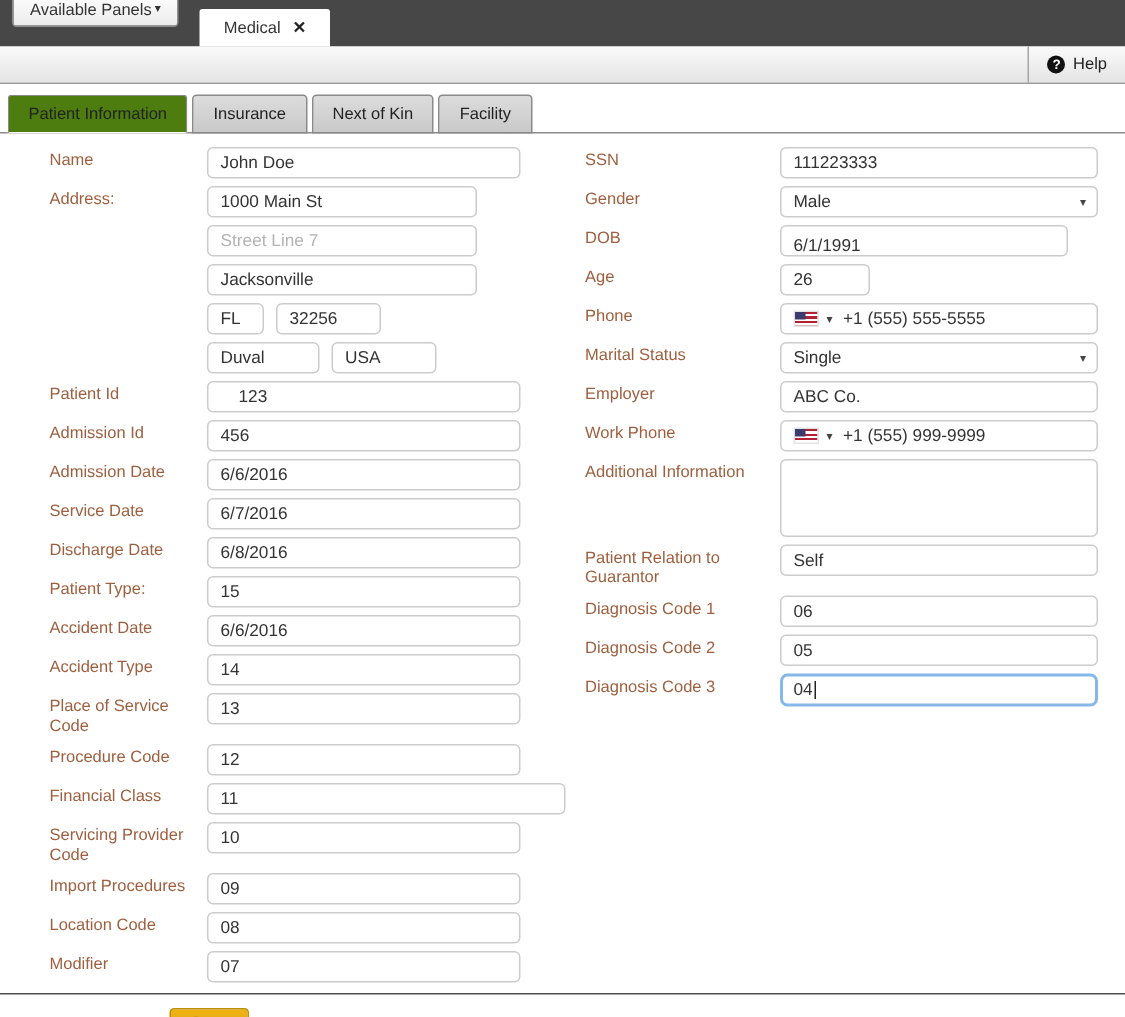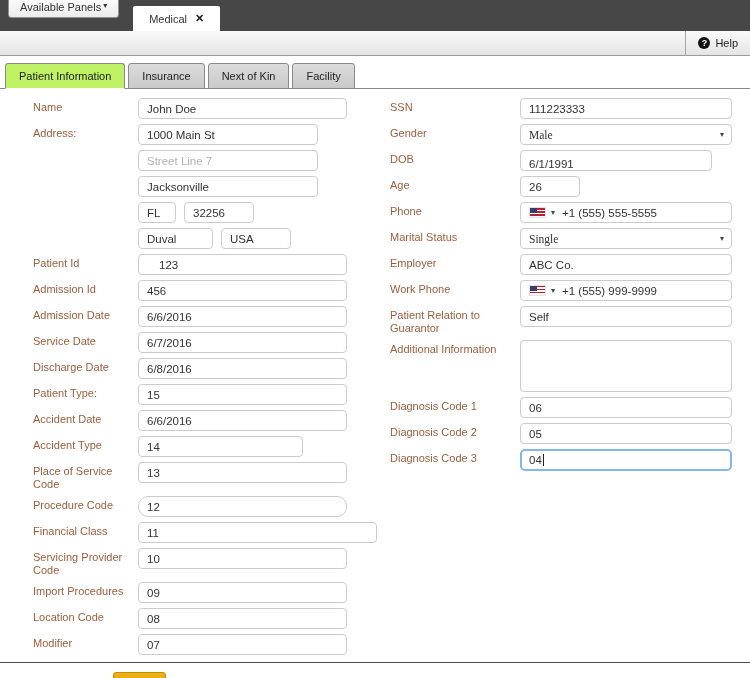--- a/index.html
+++ b/index.html
@@ -23,38 +23,38 @@
   .help-box { display:flex; align-items:center; gap:5px; padding:0 12px; border-left:1px solid #a5a5a5;
     font-size:11px; color:#222; cursor:pointer; }
   .help-icon { width:12px; height:12px; border-radius:50%; background:#111; color:#fff; font-size:9px;
     font-weight:bold; display:inline-flex; align-items:center; justify-content:center; line-height:1; }
 
   
   .tabstrip { margin-top:7px; padding-left:5px; border-bottom:1px solid #8a8a8a; display:flex; }
   .tab { padding:0 13px; line-height:24px; height:26px; border:1px solid #8a8a8a; border-radius:3px 3px 0 0;
     background:linear-gradient(#dcdcdc,#c9c9c9); margin-right:3px; margin-bottom:-1px; font-size:11px;
     color:#222; cursor:pointer; }
-  .tab.active { background:#bef264; border-bottom-color:#fff; }
+  .tab.active { background:#4d7c0f; border-bottom-color:#fff; }
 
   
   .form-area { display:flex; padding:9px 0 0 33px; }
   .col { display:block; }
   .col-left { width:324px; }
   .col-right { margin-left:33px; width:360px; }
   .frow { display:flex; margin-bottom:5px; min-height:21px; }
   .flabel { flex:0 0 auto; padding-top:3px; font-size:11px; line-height:13px; color:#9e5f3e; }
   .col-left .flabel { width:105px; }
   .col-right .flabel { width:130px; }
   .fields { display:flex; gap:8px; align-items:flex-start; }
   .tbox { height:21px; border:1px solid #ccc; border-radius:4px; background:#fff; display:flex;
     align-items:center; padding:0 8px; font-size:11.5px; color:#333; overflow:hidden; cursor:text; }
   .tbox.focused { border:2px solid #85b7e8; height:22px; padding:0 7px; border-radius:5px; }
   .tbox .placeholder { color:#b3b3b3; }
   .tbox.tarea { align-items:flex-start; }
-  .tbox.select { justify-content:space-between; padding-right:7px; cursor:default;font-family:Liberation Serif, serif; }
+  .tbox.select { justify-content:space-between; padding-right:7px; cursor:default; }
   .sel-caret { font-size:8px; color:#444; }
   .flag { width:17px; height:11px; flex:0 0 auto; border:1px solid #e3e3e3;
     background:
       linear-gradient(#3c3b6e,#3c3b6e) no-repeat 0 0/7px 5px,
       repeating-linear-gradient(180deg,#b22234 0 1.5px,#fff 1.5px 3px); }
   .ph-caret { font-size:8px; color:#444; margin:0 7px 0 5px; cursor:pointer; }
   .cursor-bar { width:1px; height:12px; background:#222; margin-left:1px; }
 
   
   .footer { border-top:1px solid #4f4f4f; margin-top:2px; padding:9px 0 0 113px; }
@@ -200,37 +200,37 @@
           <div class="flabel">Accident Date</div>
           <div class="fields">
             <div class="tbox" style="width: 209px;">
               <span>6/6/2016</span>
             </div>
           </div>
         </div>
         <div class="frow">
           <div class="flabel">Accident Type</div>
           <div class="fields">
-            <div class="tbox" style="width: 165px;">
+            <div class="tbox" style="width: 209px;">
               <span>14</span>
             </div>
           </div>
         </div>
         <div class="frow">
           <div class="flabel">Place of Service Code</div>
           <div class="fields">
             <div class="tbox" style="width: 209px;">
               <span>13</span>
             </div>
           </div>
         </div>
         <div class="frow">
           <div class="flabel">Procedure Code</div>
           <div class="fields">
-            <div class="tbox" style="width: 209px; border-radius: 10px;">
+            <div class="tbox" style="width: 209px;">
               <span>12</span>
             </div>
           </div>
         </div>
         <div class="frow">
           <div class="flabel">Financial Class</div>
           <div class="fields">
             <div class="tbox" style="width: 239px;">
               <span>11</span>
             </div>
@@ -334,32 +334,32 @@
           <div class="flabel">Work Phone</div>
           <div class="fields">
             <div class="tbox" style="width: 212px;">
               <span class="flag"></span>
               <span class="ph-caret">▾</span>
               <span>+1 (555) 999-9999</span>
             </div>
           </div>
         </div>
         <div class="frow">
-          <div class="flabel">Patient Relation to Guarantor</div>
-          <div class="fields">
-            <div class="tbox" style="width: 212px;">
-              <span>Self</span>
-            </div>
-          </div>
-        </div>
-        <div class="frow">
           <div class="flabel">Additional Information</div>
           <div class="fields">
             <div class="tbox tarea" style="width: 212px; height: 52px;">
               <span></span>
+            </div>
+          </div>
+        </div>
+        <div class="frow">
+          <div class="flabel">Patient Relation to Guarantor</div>
+          <div class="fields">
+            <div class="tbox" style="width: 212px;">
+              <span>Self</span>
             </div>
           </div>
         </div>
         <div class="frow">
           <div class="flabel">Diagnosis Code 1</div>
           <div class="fields">
             <div class="tbox" style="width: 212px;">
               <span>06</span>
             </div>
           </div>

